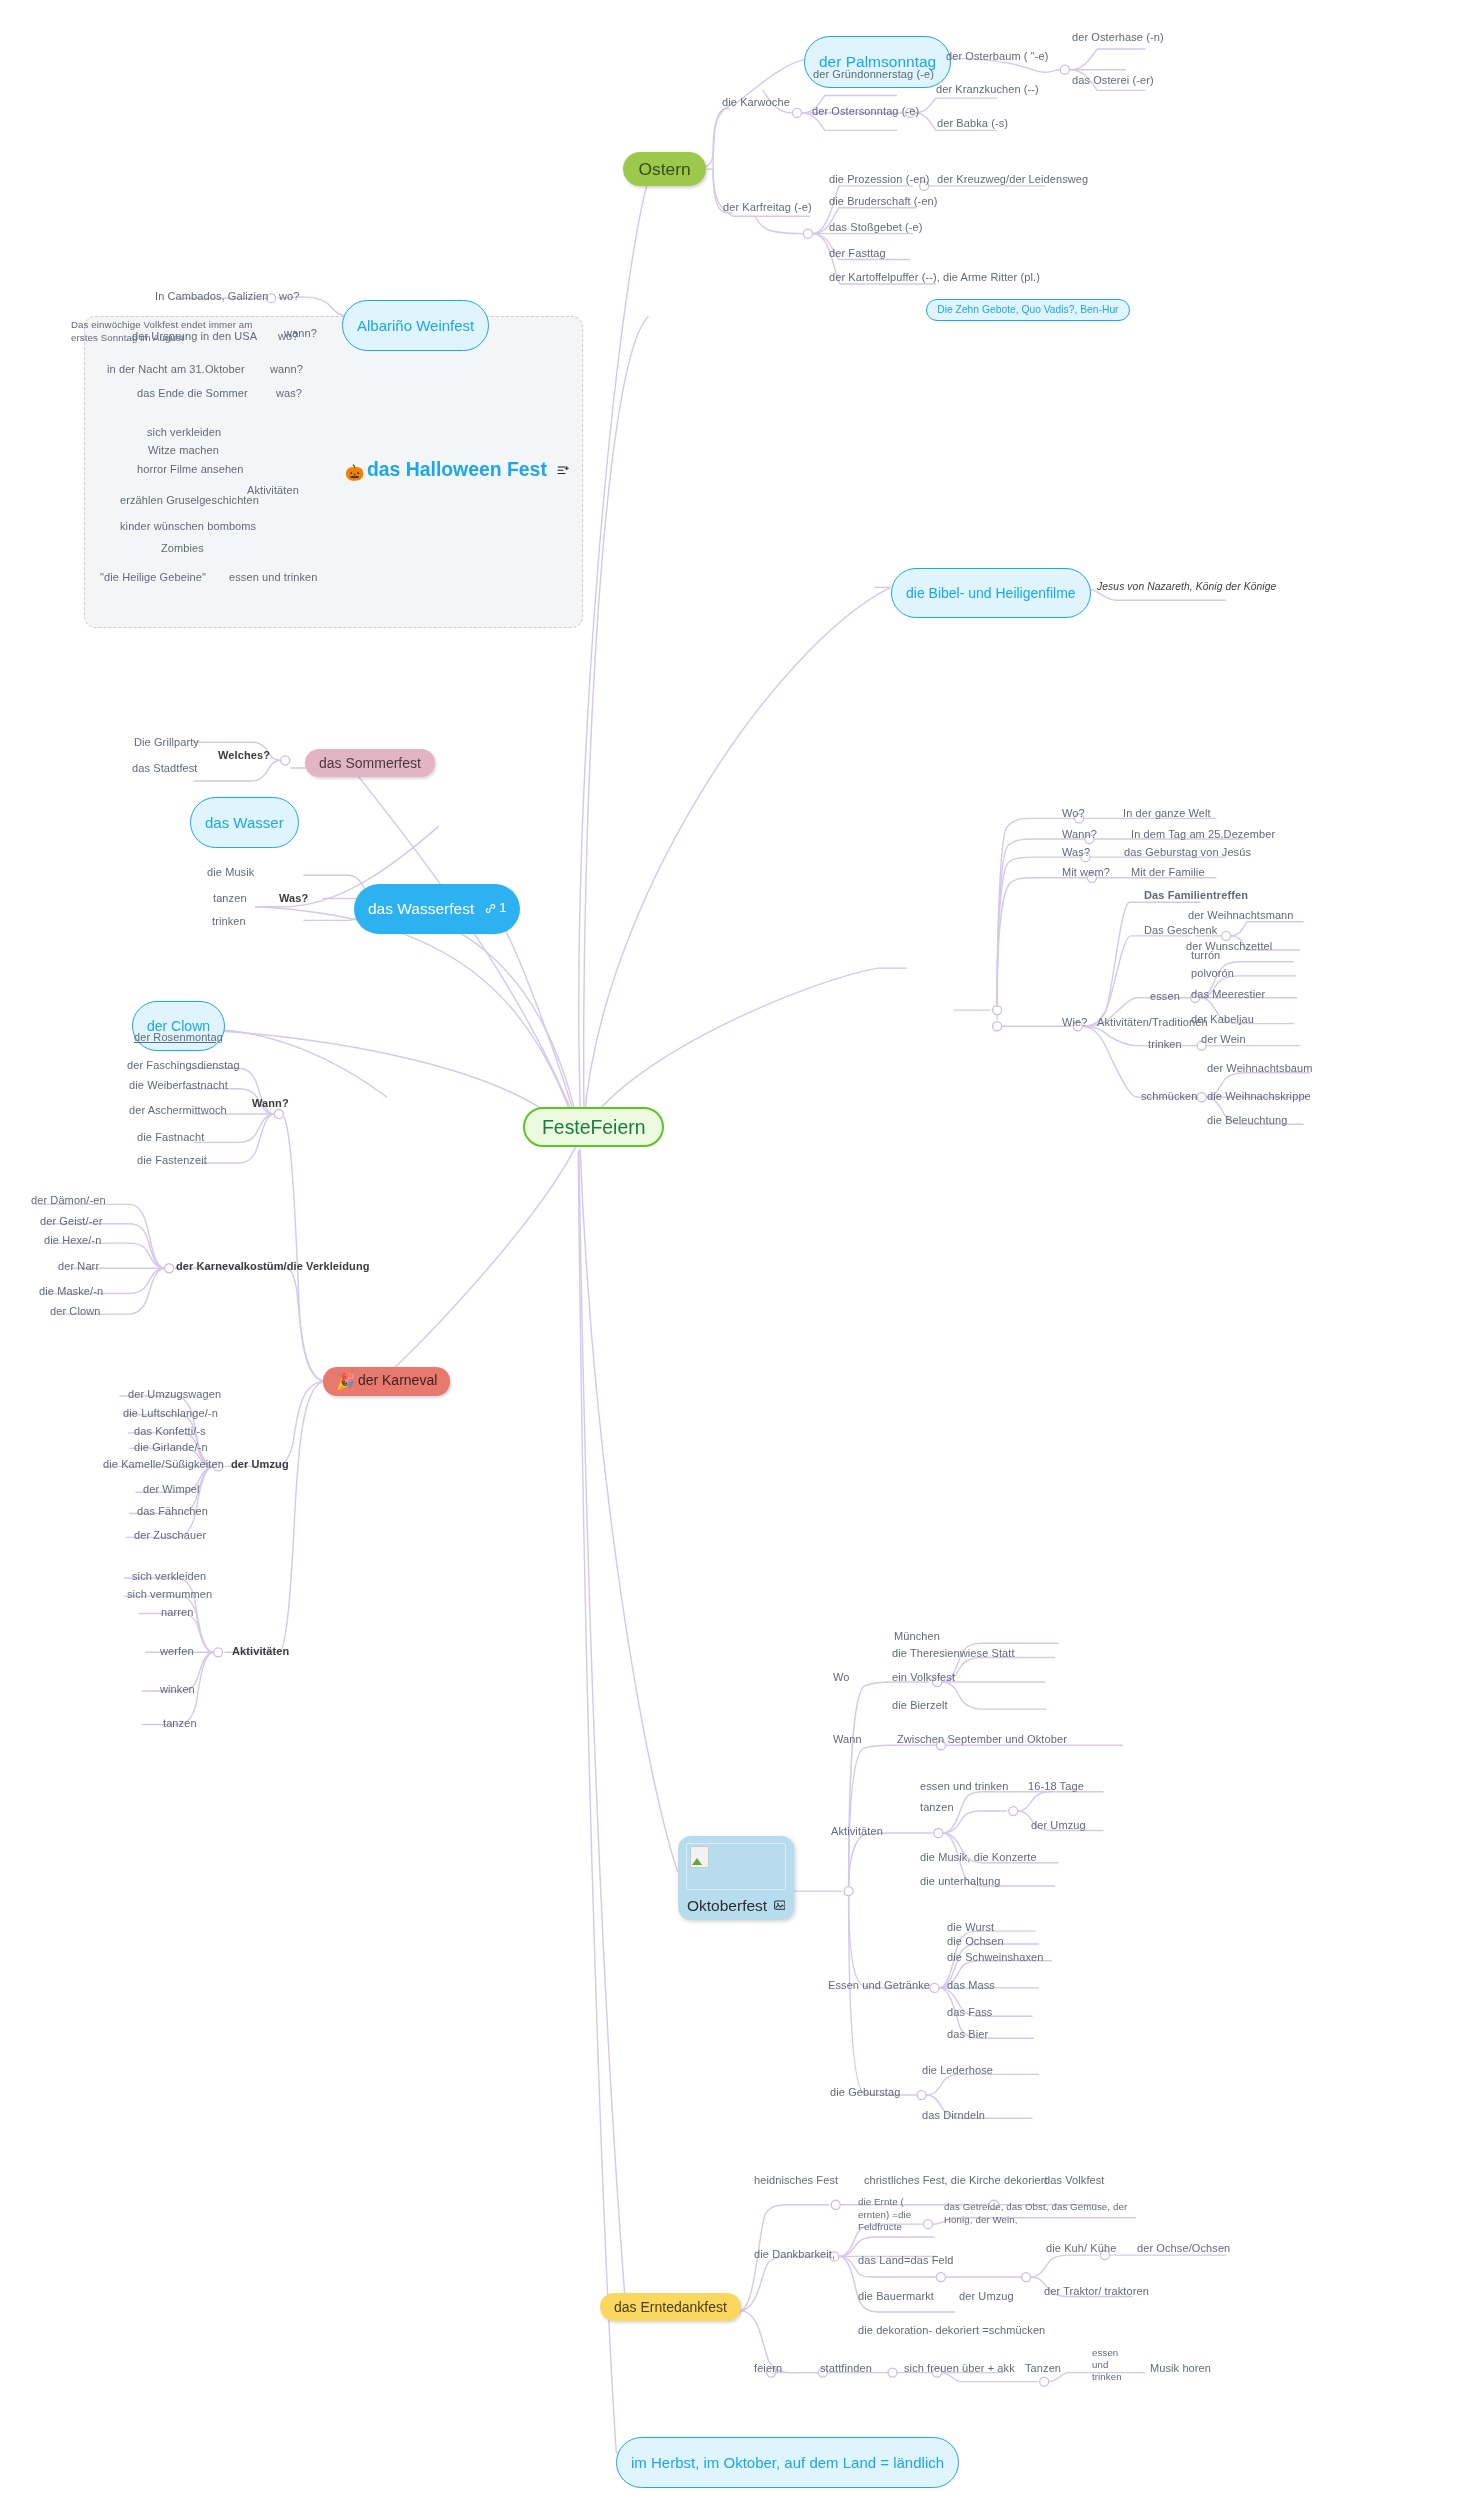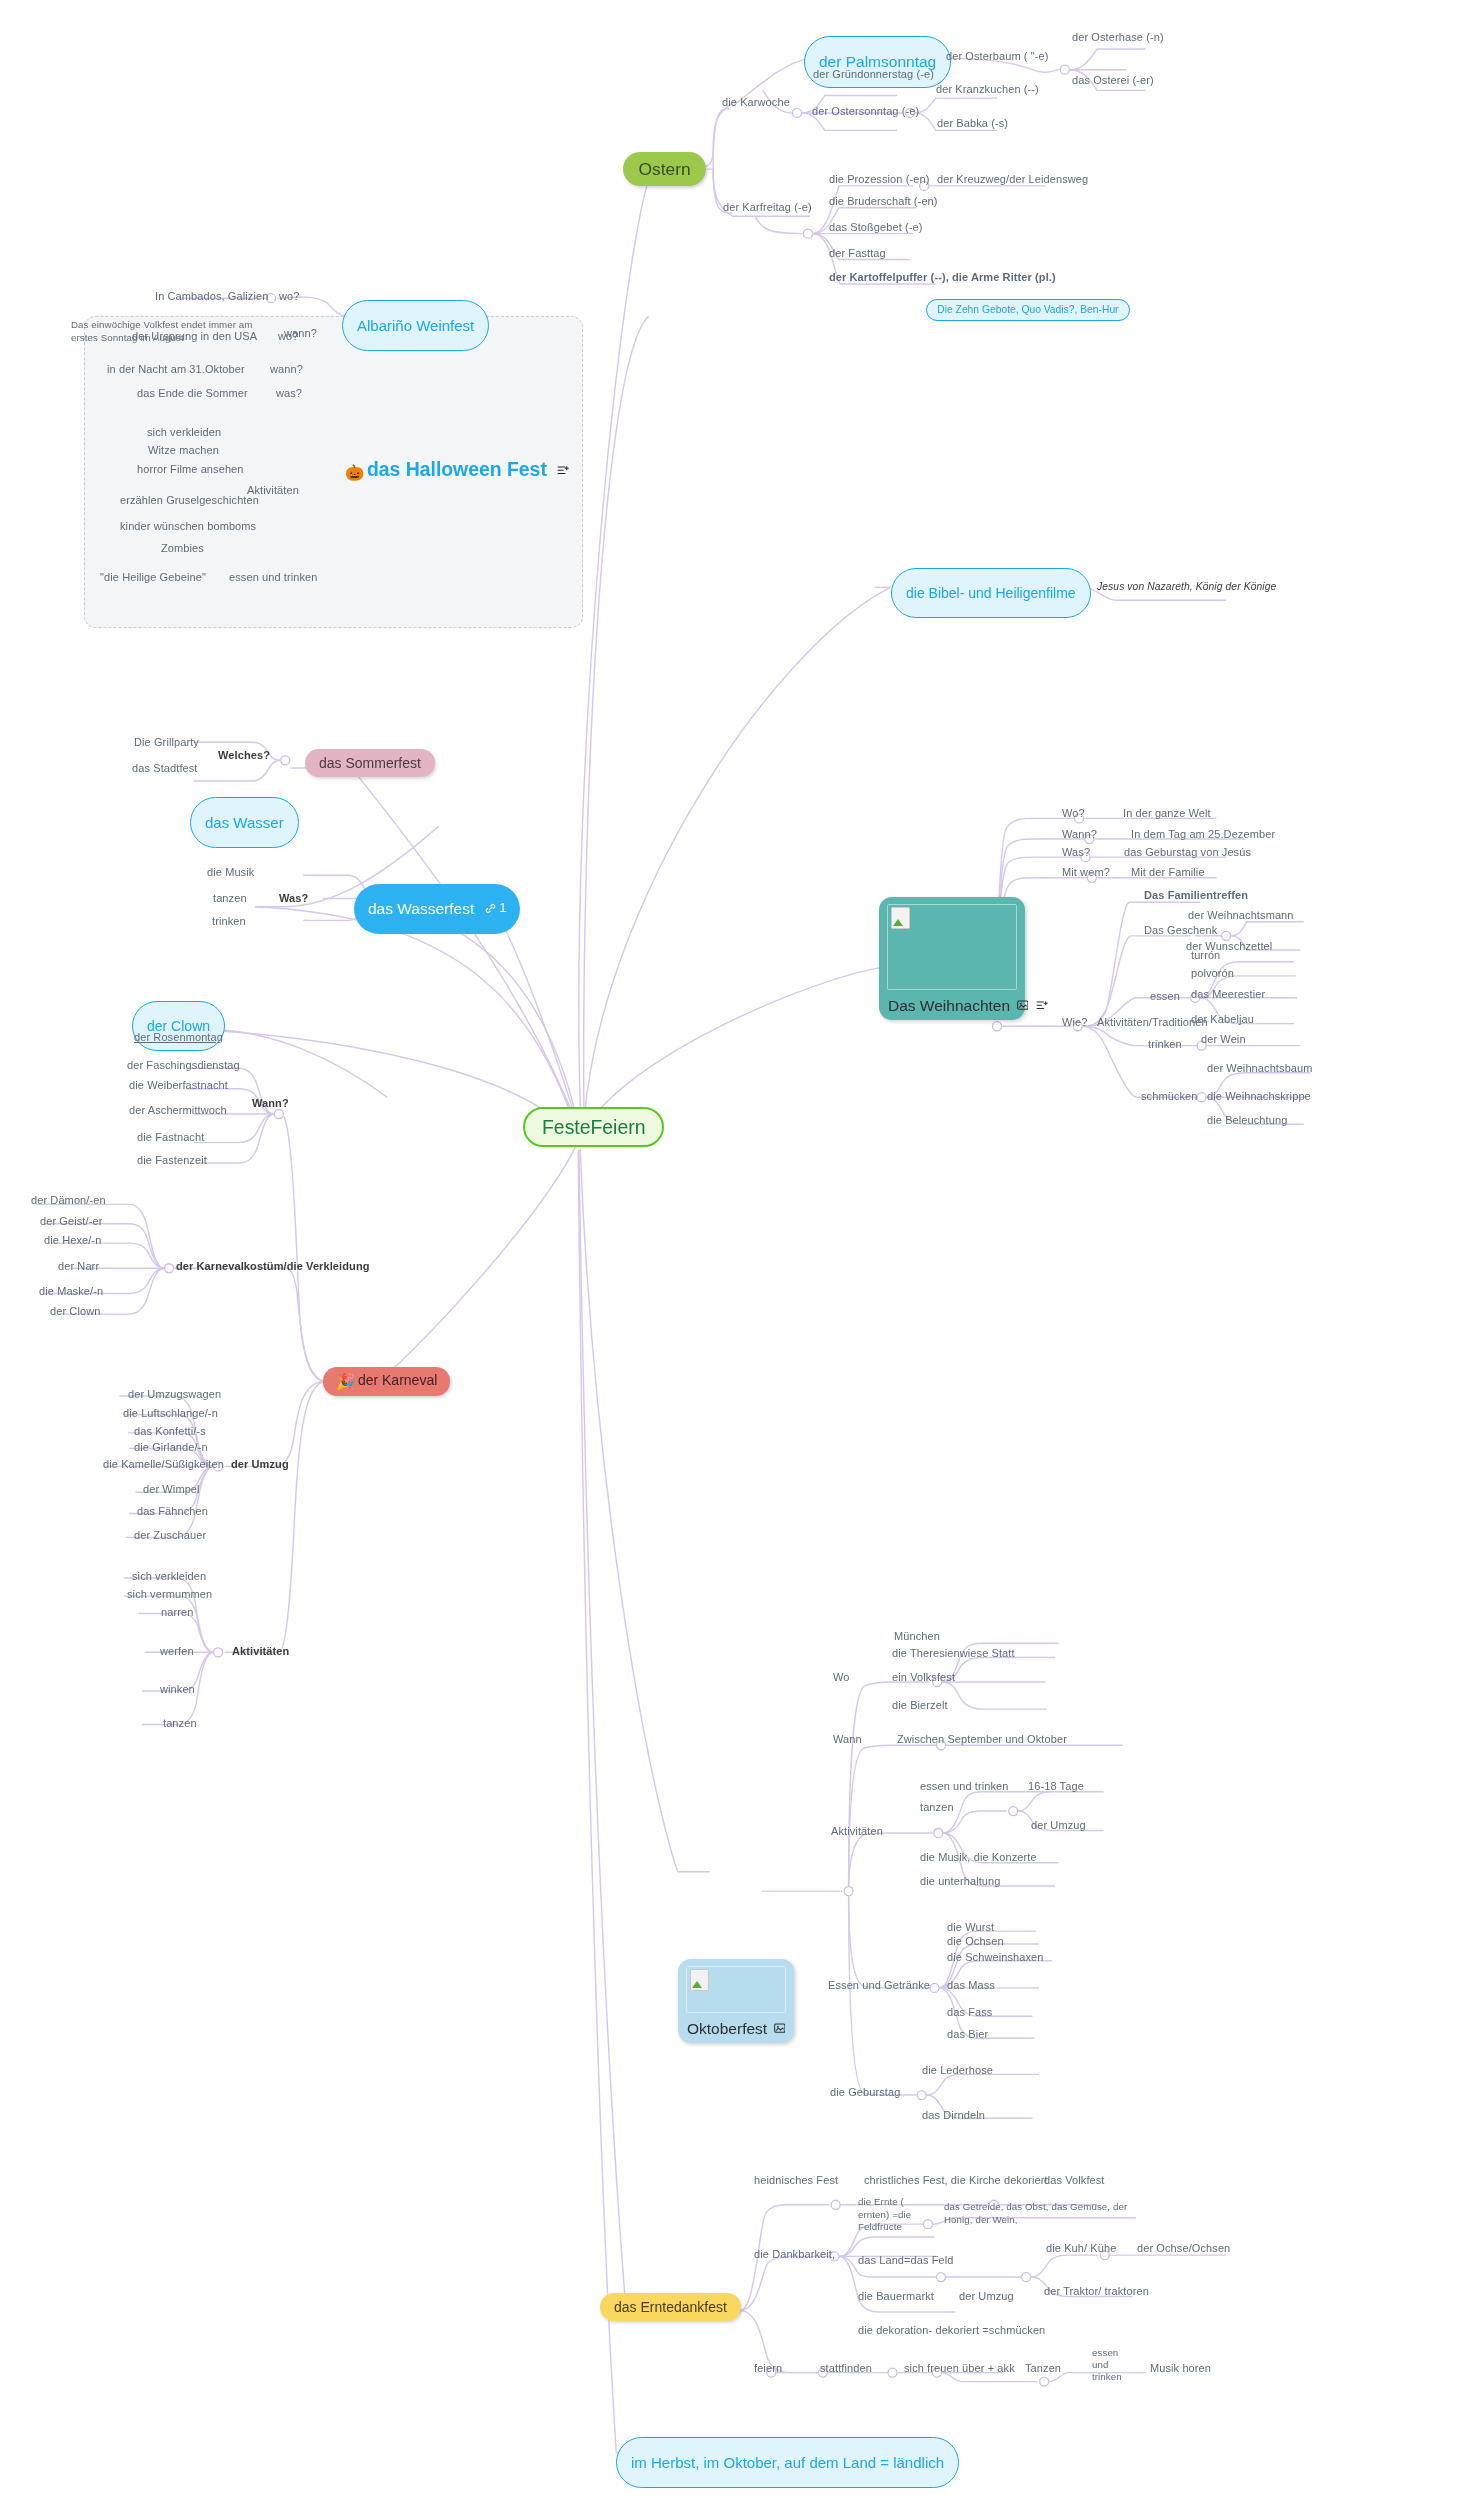--- a/index.html
+++ b/index.html
@@ -440,21 +440,21 @@
   <div class="node leaf small" style="left:1072px;top:74px;">das Osterei (-er)</div>
 
   <div class="node leaf small" style="left:936px;top:83px;">der Kranzkuchen (--)</div>
   <div class="node leaf small" style="left:937px;top:117px;">der Babka (-s)</div>
 
   <div class="node leaf small" style="left:829px;top:173px;">die Prozession (-en)</div>
   <div class="node leaf small" style="left:937px;top:173px;">der Kreuzweg/der Leidensweg</div>
   <div class="node leaf small" style="left:829px;top:195px;">die Bruderschaft (-en)</div>
   <div class="node leaf small" style="left:829px;top:221px;">das Stoßgebet (-e)</div>
   <div class="node leaf small" style="left:829px;top:247px;">der Fasttag</div>
-  <div class="node leaf small" style="left:829px;top:271px;font-weight:bold;">der Kartoffelpuffer (--), die Arme Ritter (pl.)</div>
+  <div class="node leaf small" style="left:829px;top:271px;">der Kartoffelpuffer (--), die Arme Ritter (pl.)</div>
 
   <div class="node pill cyan" style="left:926px;top:299px;font-size:10.3px;padding:3.9px 10.3px;">Die Zehn Gebote, Quo Vadis?, Ben-Hur</div>
 
   <div class="node pill cyan" style="left:891px;top:568px;font-size:14px;">die Bibel- und Heiligenfilme</div>
   <div class="node leaf ital" style="left:1097px;top:581px;font-size:10.3px;">Jesus von Nazareth, König der Könige</div>
 
   <div class="region" style="left:84px;top:316px;width:497px;height:310px;"></div>
 
   <div class="node pill cyan" style="left:342px;top:300px;font-size:15px;">Albariño Weinfest</div>
 
@@ -550,42 +550,20 @@
   <div class="node leaf small" style="left:134px;top:1529px;">der Zuschauer</div>
 
   <div class="node leaf small bold" style="left:232px;top:1645px;">Aktivitäten</div>
   <div class="node leaf small" style="left:132px;top:1570px;">sich verkleiden</div>
   <div class="node leaf small" style="left:127px;top:1588px;">sich vermummen</div>
   <div class="node leaf small" style="left:161px;top:1606px;">narren</div>
   <div class="node leaf small" style="left:160px;top:1645px;">werfen</div>
   <div class="node leaf small" style="left:160px;top:1683px;">winken</div>
   <div class="node leaf small" style="left:163px;top:1717px;">tanzen</div>
 
-  <div class="node card teal" style="left:879px;top:897px;width:146px;height:123px;">
-    <div class="thumb"></div>
-    <div class="broken"></div>
-    <div class="cap">
-      <span>Das Weihnachten</span>
-      <span class="ic">
-        <svg viewBox="0 0 18 16" width="11.6" height="10.3">
-            <rect x="1" y="1.5" width="16" height="13" rx="2" fill="none" stroke="#2e2e2e" stroke-width="1.6"></rect>
-            <circle cx="6" cy="6" r="1.5" fill="#2e2e2e"></circle>
-            <path d="M3 12l4-4 3 3 3-3 2 2" fill="none" stroke="#2e2e2e" stroke-width="1.6"></path>
-          </svg>
-      </span>
-      <span class="ic">
-        <svg viewBox="0 0 20 17" width="13" height="11">
-            <g stroke="#2e2e2e" stroke-width="1.6" fill="none">
-              <path d="M1 3h11M1 8h8M1 13h11"></path>
-            </g>
-            <path d="M15 2v6M12 5h6" stroke="#2e2e2e" stroke-width="1.6"></path>
-          </svg>
-      </span>
-    </div>
-  </div>
 
   <div class="node leaf small" style="left:1062px;top:807px;">Wo?</div>
   <div class="node leaf small" style="left:1123px;top:807px;">In der ganze Welt</div>
   <div class="node leaf small" style="left:1062px;top:828px;">Wann?</div>
   <div class="node leaf small" style="left:1131px;top:828px;">In dem Tag am 25.Dezember</div>
   <div class="node leaf small" style="left:1062px;top:846px;">Was?</div>
   <div class="node leaf small" style="left:1124px;top:846px;">das Geburstag von Jesús</div>
   <div class="node leaf small" style="left:1062px;top:866px;">Mit wem?</div>
   <div class="node leaf small" style="left:1131px;top:866px;">Mit der Familie</div>
 

